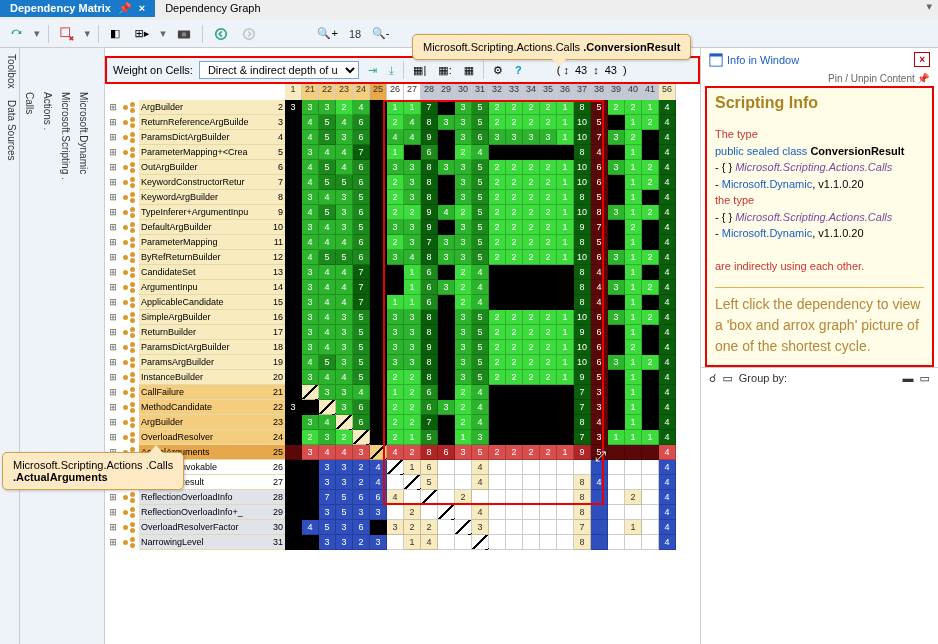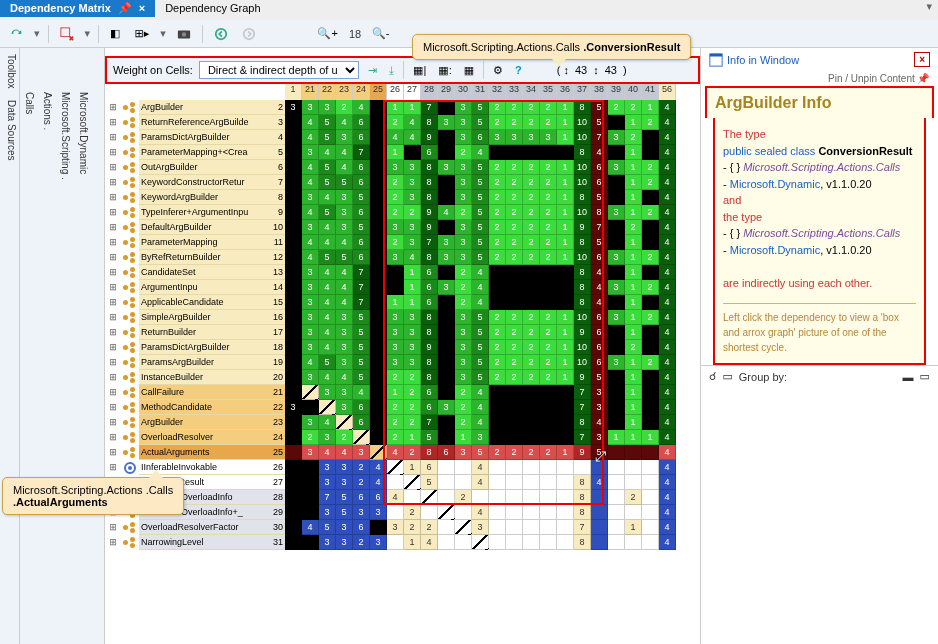--- a/index.html
+++ b/index.html
@@ -62,26 +62,26 @@
 .icon-node::before { content: ''; position: absolute; left: 0; top: 3px; width: 5px; height: 5px; background: #d99a2b; border-radius: 50%; }
 .icon-node::after { content: ''; position: absolute; left: 7px; top: 0; width: 5px; height: 5px; background: #d99a2b; border-radius: 50%; box-shadow: 0 6px 0 #d99a2b; }
 .icon-iface { width: 12px; height: 12px; border: 2px solid #4a6fd4; border-radius: 50%; position: relative; }
 .icon-iface::after { content: ''; position: absolute; left: 2px; top: 2px; width: 4px; height: 4px; background: #4a6fd4; border-radius: 50%; }
 
 .right-panel { width: 238px; border-left: 1px solid #ccc; background: #fff; display: flex; flex-direction: column; }
 .rp-header { padding: 4px 8px; font-size: 12px; color: #333; display: flex; justify-content: space-between; align-items: center; }
 .rp-close { color: #b00; font-weight: bold; cursor: pointer; padding: 1px 4px; border: 1px solid #b00; font-size: 10px; }
 .rp-sub { text-align: right; padding: 2px 8px; font-size: 10px; color: #666; }
 .rp-title { padding: 6px 8px; font-size: 16px; font-weight: bold; color: #a78322; border: 2px solid #e00; border-bottom: none; background: #fffde8; margin: 0 4px; }
-.rp-body { border: 2px solid #e00; border-top: none; margin: 0 12px; padding: 8px; background: #fffde8; font-size: 11px; line-height: 1.5; }
+.rp-body { border: 2px solid #e00; border-top: none; margin: 0 4px; padding: 8px; background: #fffde8; font-size: 11px; line-height: 1.5; }
 .rp-body .t-red { color: #c33; }
 .rp-body .t-blue { color: #1a5fc4; }
 .rp-body .t-black { color: #000; font-weight: bold; }
 .rp-body .t-purple { color: #7a4a9e; font-style: italic; }
-.rp-foot { border-top: 1px solid #e5b24a; margin-top: 12px; padding-top: 6px; color: #b8863a; font-size: 10px; }
+.rp-foot { border-top: 1px solid #e5b24a; margin-top: 12px; padding-top: 6px; color: #b8863a; font-size: 14px; }
 .rp-link { color: #1a5fc4; font-size: 11px; padding: 4px 8px; display: flex; align-items: center; gap: 4px; }
 .rp-groupby { border-top: 1px solid #ccc; padding: 4px 8px; font-size: 11px; color: #333; display: flex; gap: 6px; align-items: center; }
 
 .tooltip { position: absolute; background: #fde9c4; border: 1px solid #c9a24a; padding: 6px 10px; font-size: 11px; border-radius: 5px; box-shadow: 1px 1px 3px rgba(0,0,0,0.2); z-index: 100; }
 .tooltip .arrow-down { position: absolute; bottom: -8px; left: 50%; width: 0; height: 0; border-left: 7px solid transparent; border-right: 7px solid transparent; border-top: 8px solid #fde9c4; }
 .tooltip .arrow-up { position: absolute; top: -8px; right: 20px; width: 0; height: 0; border-left: 7px solid transparent; border-right: 7px solid transparent; border-bottom: 8px solid #fde9c4; }
 
 .ico-svg { width: 14px; height: 14px; }
 .zoom-n { font-size: 11px; color: #333; }
 .red-outline-group { position: absolute; border: 2px solid #e00; pointer-events: none; }
@@ -1151,27 +1151,26 @@
     <div class="rp-link">
       <svg class="ico-svg" viewBox="0 0 16 16">
           <rect x="1" y="1" width="14" height="14" fill="none" stroke="#1a5fc4"></rect>
           <rect x="1" y="1" width="14" height="3" fill="#1a5fc4"></rect>
         </svg>
       <span>Info in Window</span>
       <div style="flex:1"></div>
       <span class="rp-close">×</span>
     </div>
     <div class="rp-sub"><span>Pin / Unpin Content</span> <span>📌</span></div>
-    <div class="rp-title">ArgBuilder Info</div>
+    <div class="rp-title">Scripting Info</div>
     <div class="rp-body">
       <div class="t-red">The type</div>
       <div><span class="t-blue">public sealed class </span><span class="t-black">ConversionResult</span></div>
       <div><span>- { } </span><span class="t-purple">Microsoft.Scripting.Actions.Calls</span></div>
       <div><span>- </span><span class="t-blue">Microsoft.Dynamic</span><span>, v1.1.0.20</span></div>
-      <div class="t-red"> and</div>
       <div class="t-red">the type</div>
       <div><span>- { } </span><span class="t-purple">Microsoft.Scripting.Actions.Calls</span></div>
       <div><span>- </span><span class="t-blue">Microsoft.Dynamic</span><span>, v1.1.0.20</span></div>
       <br>
       <div class="t-red">are indirectly using each other.</div>
       <div class="rp-foot">Left click the dependency to view a 'box and arrox graph' picture of one of the shortest cycle.</div>
     </div>
     <div class="rp-groupby">
       <span>☌</span>
       <span>▭</span>
@@ -1180,16 +1179,16 @@
       <span>▬</span>
       <span>▭</span>
     </div>
   </div>
 </div>
 
 <div class="tooltip" style="top:34px; left:412px;">
   <span>Microsoft.Scripting.Actions.Calls </span><b>.ConversionResult</b>
   <div class="arrow-down"></div>
 </div>
-<div class="tooltip" style="top:477px; left:2px;">
+<div class="tooltip" style="top:452px; left:2px;">
   <span>Microsoft.Scripting.Actions .Calls </span><br><b>.ActualArguments</b>
   <div class="arrow-up"></div>
 </div>
 
 </body></html>

